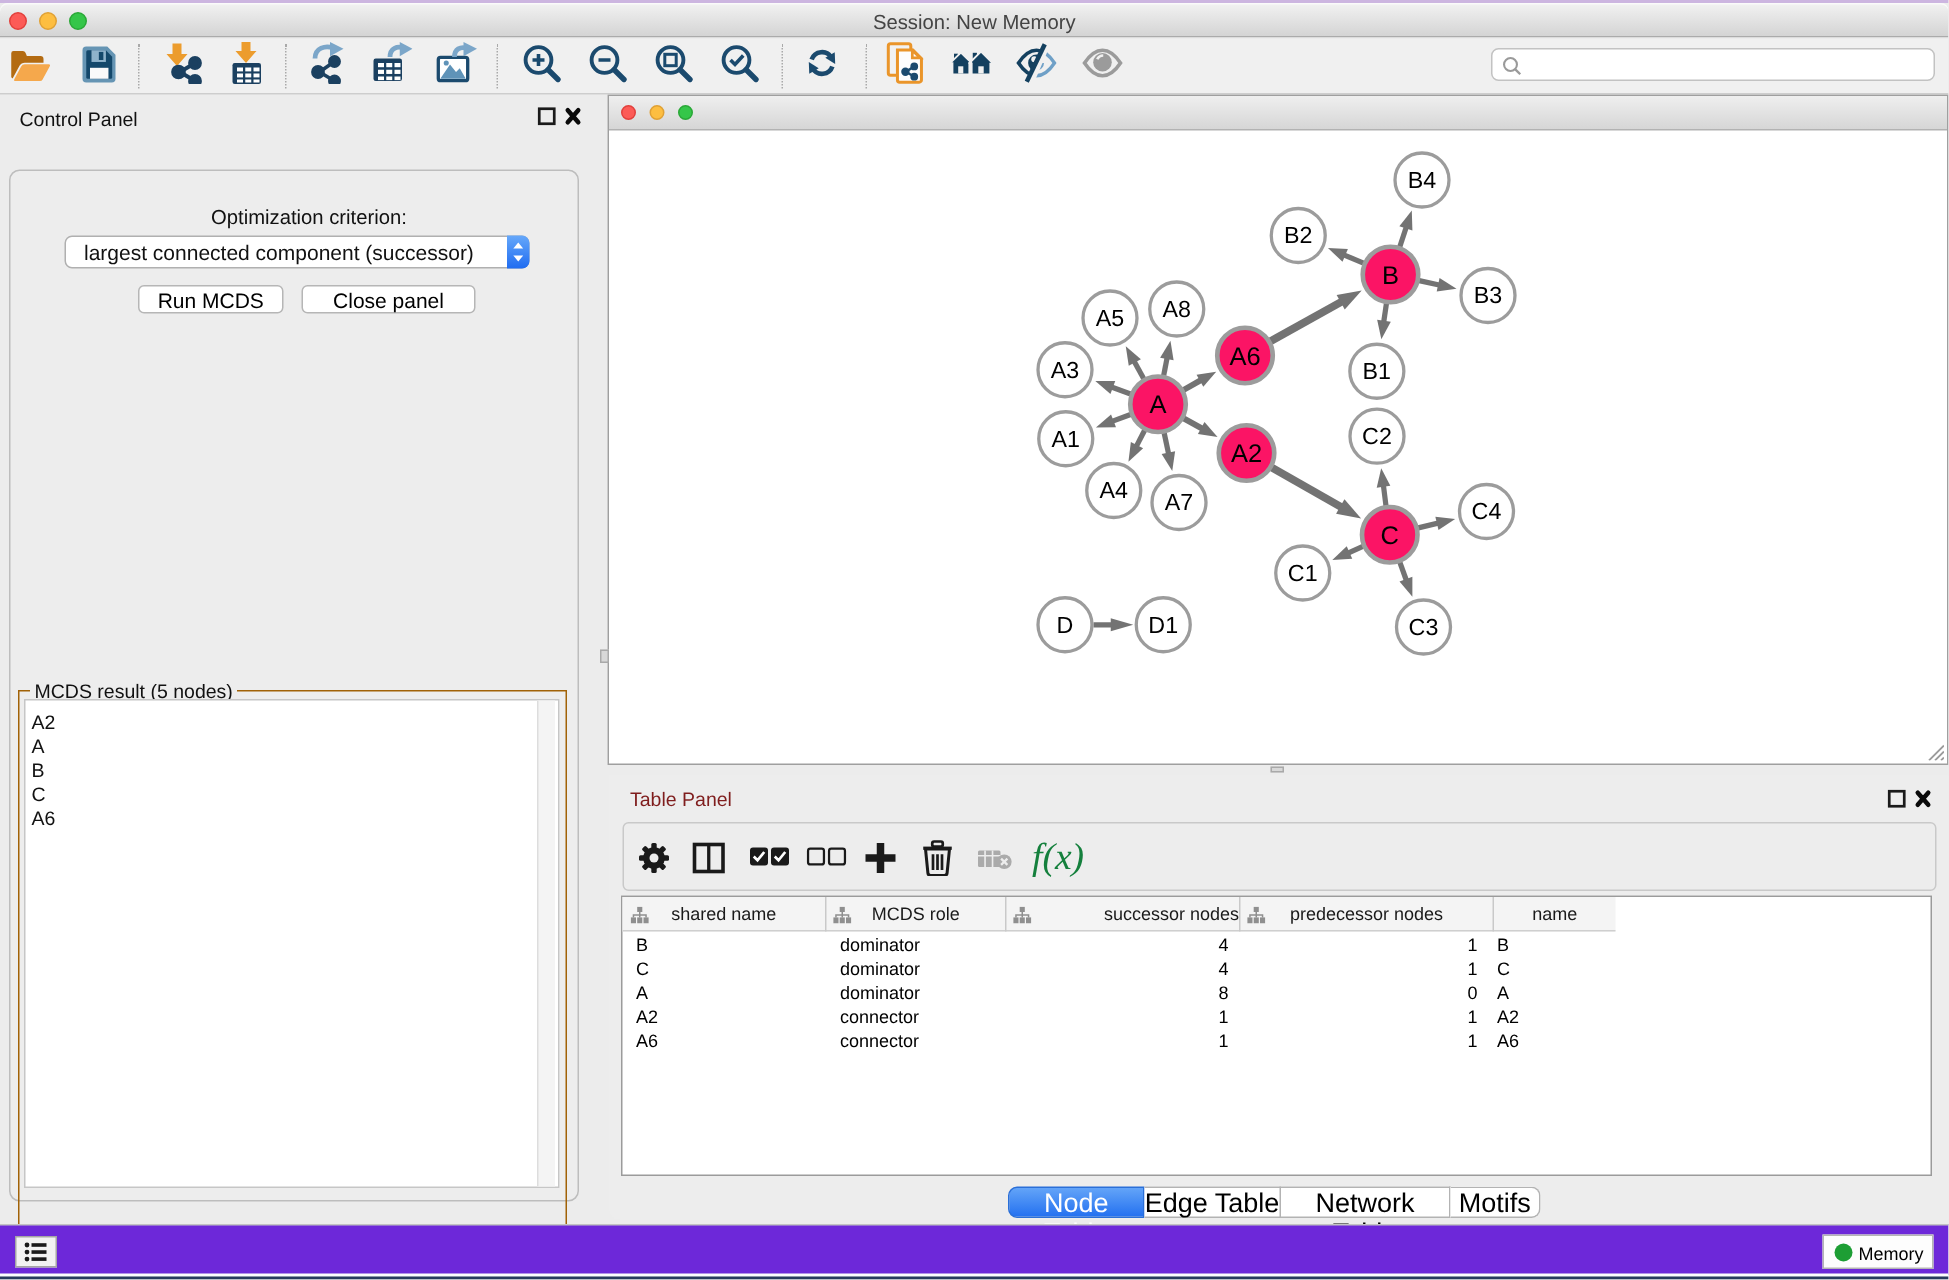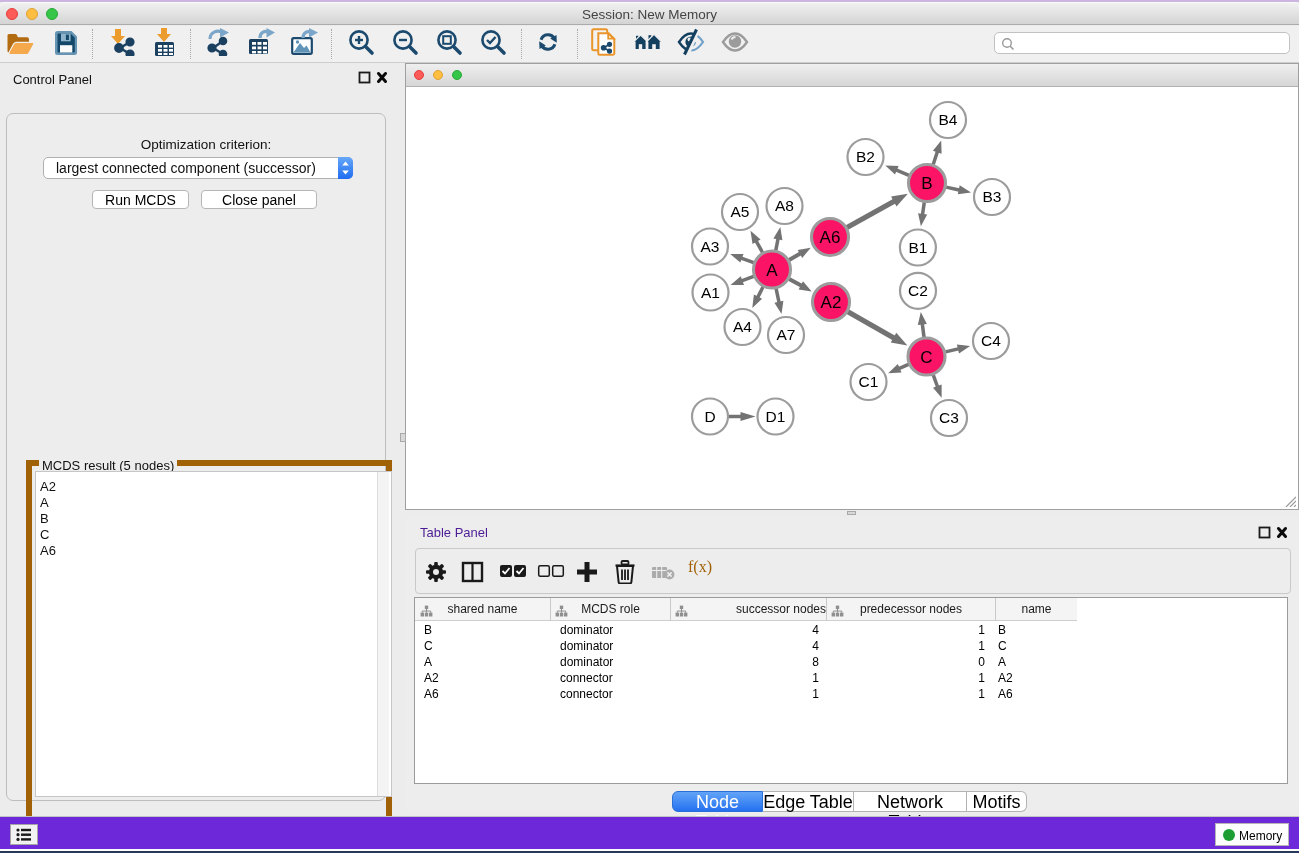--- a/index.html
+++ b/index.html
@@ -214,21 +214,21 @@
      <svg width="15" height="22" viewBox="0 0 15 22">
           <path d="M4.2 8.6 L7.5 4.6 L10.8 8.6 Z" fill="#fff"></path>
           <path d="M4.2 13.4 L7.5 17.4 L10.8 13.4 Z" fill="#fff"></path>
         </svg>
    </div>
  </div>
 
  <div class="abs panel-btn" style="left:92px;top:127px;width:97px;height:19px;font-size:14px;line-height:18px">Run MCDS</div>
  <div class="abs panel-btn" style="left:201px;top:127px;width:116px;height:19px;font-size:14px;line-height:18px">Close panel</div>
 
- <div class="abs" style="left:26px;top:397px;width:366px;height:380px;border:6px solid #a16207">
+ <div class="abs" style="left:12px;top:397px;width:366px;height:380px;border:1px solid #a16207">
    <div style="position:absolute;left:7px;top:-8px;background:#ededed;padding:0 3px;font-size:13px;color:#111">MCDS result (5 nodes)</div>
    <div style="position:absolute;left:3px;top:5px;width:357px;height:326px;background:#fff;border:1px solid #c6c6c6">
      <div style="position:absolute;left:4px;top:7px;font-size:13px;line-height:16px;color:#111">A2<br>A<br>B<br>C<br>A6</div>
      <div style="position:absolute;right:2px;top:0;width:12px;height:100%;background:#f4f4f4;border-left:1px solid #ddd"></div>
    </div>
  </div>
 </div>
 
 <div class="abs" style="left:405px;top:63px;width:894px;height:447px;background:#fff;border:1px solid #9f9f9f">
  <div style="height:23px;background:linear-gradient(#efefef,#d6d6d6);border-bottom:1px solid #b2b2b2;position:relative">
@@ -325,21 +325,21 @@
         <line x1="2" y1="12" x2="12" y2="2"></line>
         <line x1="6" y1="12" x2="12" y2="6"></line>
         <line x1="10" y1="12" x2="12" y2="10"></line>
       </g>
     </svg>
 </div>
 <div class="abs" style="left:400px;top:433px;width:6px;height:9px;background:#d8d8d8;border:1px solid #a9a9a9"></div>
 <div class="abs" style="left:847px;top:511px;width:9px;height:4px;background:#d8d8d8;border:1px solid #a9a9a9"></div>
 
 <div class="abs" style="left:406px;top:517px;width:893px;height:296px;background:#ededed;border-radius:0 0 0 7px">
- <div class="abs" style="left:14px;top:8px;font-size:13px;color:#4c1d95">Table Panel</div>
+ <div class="abs" style="left:14px;top:8px;font-size:13px;color:#7f1d1d">Table Panel</div>
  <svg class="abs" style="left:852px;top:9px" width="30" height="13" viewBox="0 0 30 13">
       <rect x="1.5" y="1.5" width="10" height="10" fill="none" stroke="#1a1a1a" stroke-width="1.8"></rect>
       <path d="M20.5 2.5 L27.5 10.5 M27.5 2.5 L20.5 10.5" stroke="#0a0a0a" stroke-width="3" stroke-linecap="round"></path>
     </svg>
 
  <div class="abs" style="left:9px;top:31px;width:876px;height:46px;border:1px solid #c9c9c9;border-radius:4px">
   <svg class="abs" style="left:9px;top:12px" width="22" height="22" viewBox="0 0 22 22">
         <g fill="#1a1a1a">
           <rect x="9.2" y="1" width="3.6" height="20" rx="1"></rect>
           <rect x="9.2" y="1" width="3.6" height="20" rx="1" transform="rotate(45 11 11)"></rect>
@@ -379,21 +379,21 @@
   <svg class="abs" style="left:235px;top:16px" width="24" height="15" viewBox="0 0 24 15">
         <rect x="1" y="2" width="15" height="11" rx="1" fill="#ababab"></rect>
         <g stroke="#ededed" stroke-width="1.1">
           <line x1="1" y1="5.5" x2="16" y2="5.5"></line>
           <line x1="5.7" y1="2" x2="5.7" y2="13"></line>
           <line x1="10.7" y1="2" x2="10.7" y2="13"></line>
         </g>
         <circle cx="18.5" cy="9.5" r="4.9" fill="#ababab"></circle>
         <path d="M16.4 7.4 L20.6 11.6 M20.6 7.4 L16.4 11.6" stroke="#ededed" stroke-width="1.5"></path>
       </svg>
-  <div class="abs" style="left:272px;top:9px;font-family:'Liberation Serif',serif;font-size:16px;color:#a16207">f(x)</div>
+  <div class="abs" style="left:272px;top:9px;font-family:'Liberation Serif',serif;font-style:italic;font-size:25px;color:#15803d">f(x)</div>
  </div>
 
  <div class="abs" style="left:8px;top:80px;width:874px;height:187px;background:#fff;border:1px solid #9b9b9b">
 <div style="position:absolute;left:0;top:0;width:662px;height:23px;background:#f4f4f4;border-bottom:1px solid #cfcfcf"></div>
 <div style="position:absolute;left:0px;top:0;width:135px;height:23px;font-size:12px;color:#1a1a1a;text-align:center;line-height:22px;white-space:nowrap">shared name</div>
 <div style="position:absolute;left:5px;top:5px"><svg width="13" height="12" viewBox="0 0 13 12">
           <g fill="#8f8f8f">
             <rect x="4.8" y="0.6" width="3.4" height="3.4"></rect>
             <rect x="0.6" y="7.6" width="3.4" height="3.9"></rect>
             <rect x="4.8" y="7.6" width="3.4" height="3.9"></rect>

